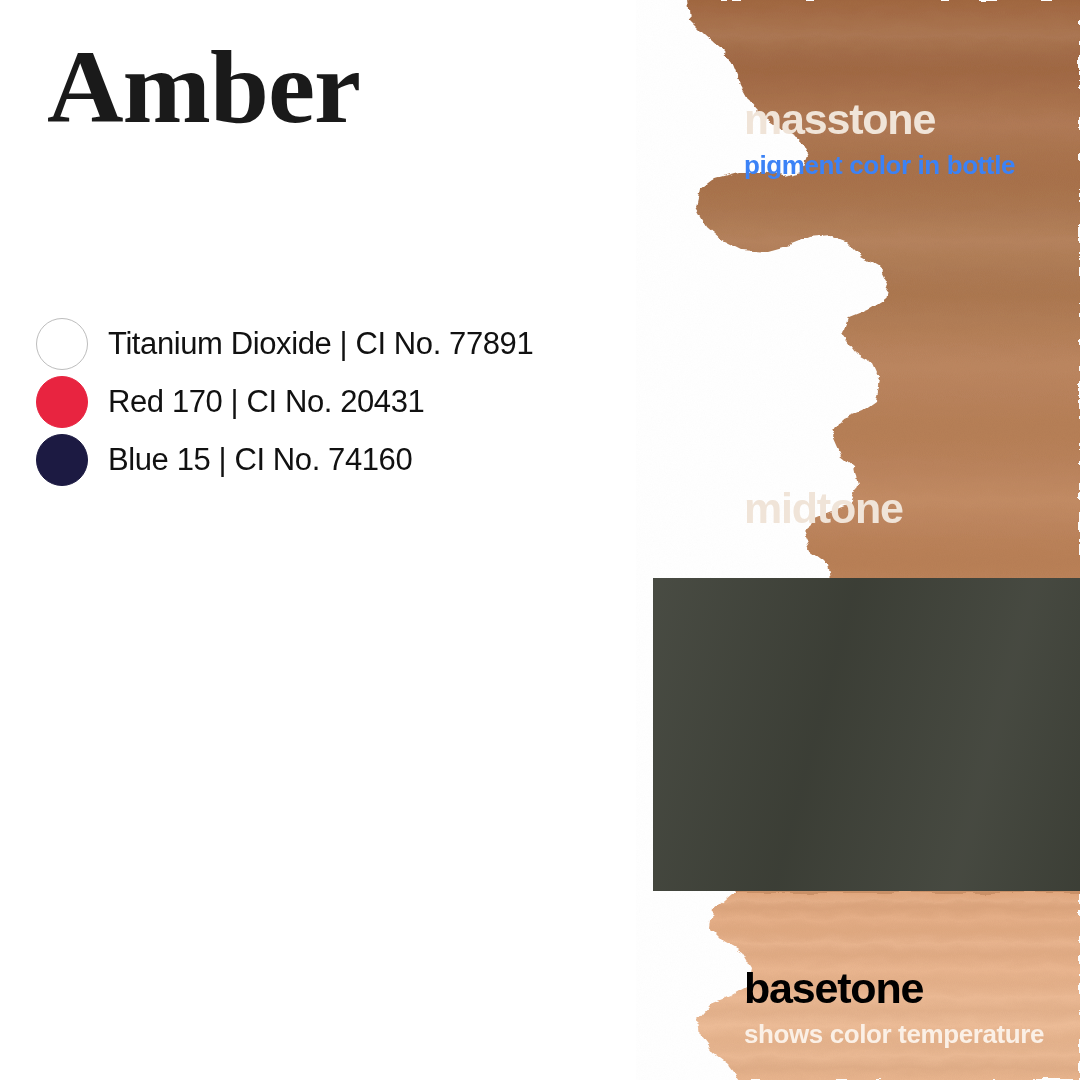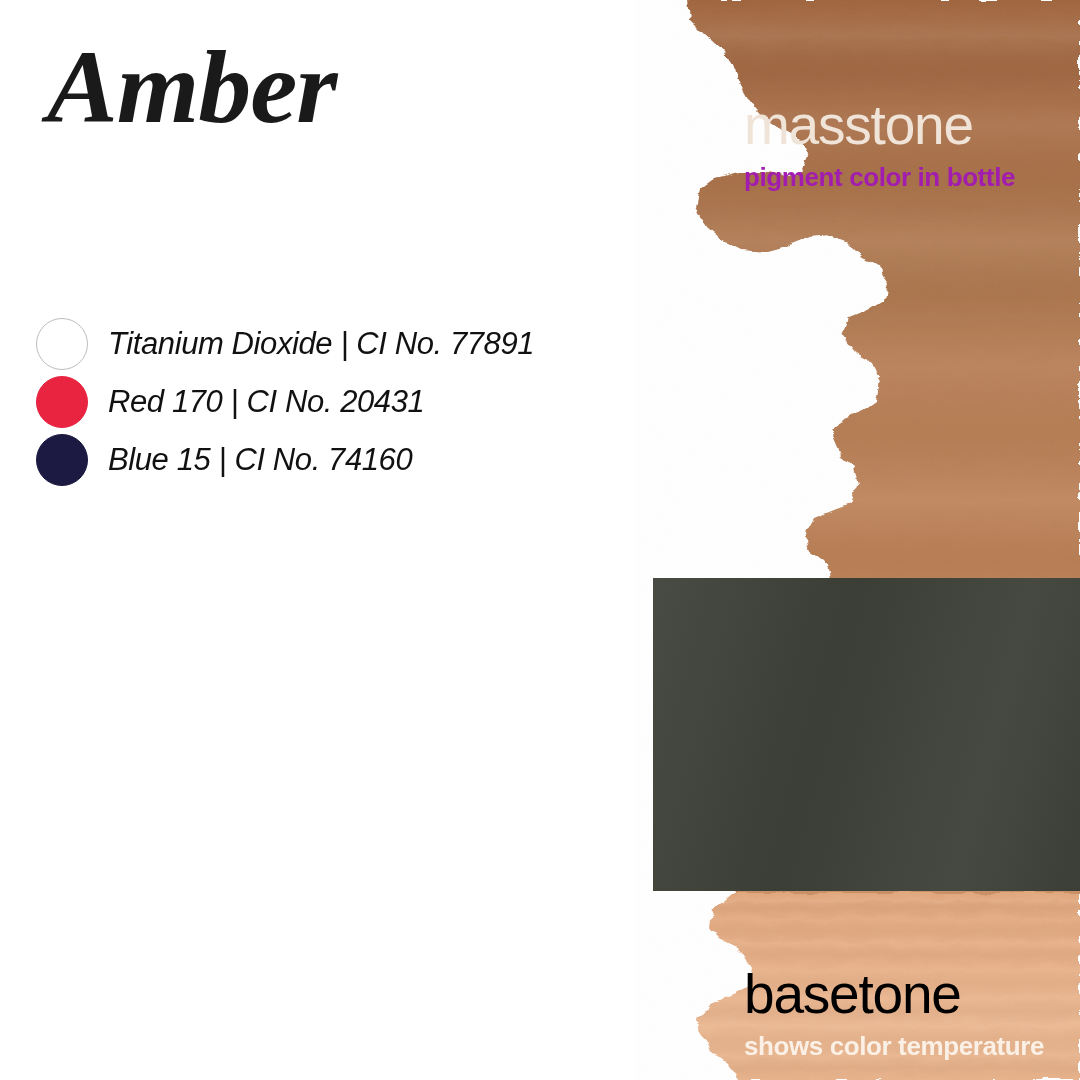--- a/index.html
+++ b/index.html
@@ -6,21 +6,21 @@
   body{
     width:1080px;height:1080px;
     background:#ffffff;
     font-family:"Liberation Sans", sans-serif;
     overflow:hidden;
     position:relative;
   }
   #stage{position:absolute;inset:0;width:1080px;height:1080px;overflow:hidden;background:#fff;}
 
   
-  .left-panel{position:absolute;left:0;top:0;width:660px;height:785px;z-index:5;font-style:italic;}
+  .left-panel{position:absolute;left:0;top:0;width:660px;height:785px;z-index:5;}
 
   .page-title{
     position:absolute;left:47px;top:30px;
     font-family:"Liberation Serif", serif;
     font-size:104px;
     font-weight:700;
     letter-spacing:-1px;
     color:#1a1a1a;
     line-height:1.1;
     transform:scaleX(1.02);
@@ -70,26 +70,26 @@
   }
   .dark-block::after{
     content:"";position:absolute;inset:0;
     background:
       linear-gradient(105deg, rgba(255,255,255,.05) 0%, rgba(0,0,0,.06) 40%, rgba(255,255,255,.04) 75%, rgba(0,0,0,.05) 100%);
   }
 
   
   .tone-label{position:absolute;z-index:6;color:#efe3d6;}
   .tone-title{
-    font-size:55px;font-weight:400;letter-spacing:-1.2px;
+    font-size:43px;font-weight:700;letter-spacing:-1.2px;
     line-height:1;color:#f0e4d8;
   }
   .tone-sub{
     font-size:26px;font-weight:700;letter-spacing:-0.4px;
-    line-height:1;color:#a21caf;margin-top:11px;
+    line-height:1;color:#3b82f6;margin-top:11px;
   }
 
   #label-masstone{left:744px;top:98px;}
   #label-midtone{left:744px;top:487px;}
   #label-basetone{left:744px;top:967px;}
   #label-basetone .tone-sub{color:#fbf0e6;}
   #label-basetone .tone-title{color:#000000;}
 </style>
 </head>
 <body>
@@ -203,20 +203,21 @@
 
     <div class="dark-block"></div>
   </div>
 
   <div class="tone-label" id="label-masstone">
     <div class="tone-title">masstone</div>
     <div class="tone-sub">pigment color in bottle</div>
   </div>
 
   <div class="tone-label" id="label-midtone">
+    <div class="tone-title">midtone</div>
   </div>
 
   <div class="tone-label" id="label-basetone">
     <div class="tone-title">basetone</div>
     <div class="tone-sub">shows color temperature</div>
   </div>
 
   <div class="left-panel">
 
     <div class="page-title">Amber</div>

